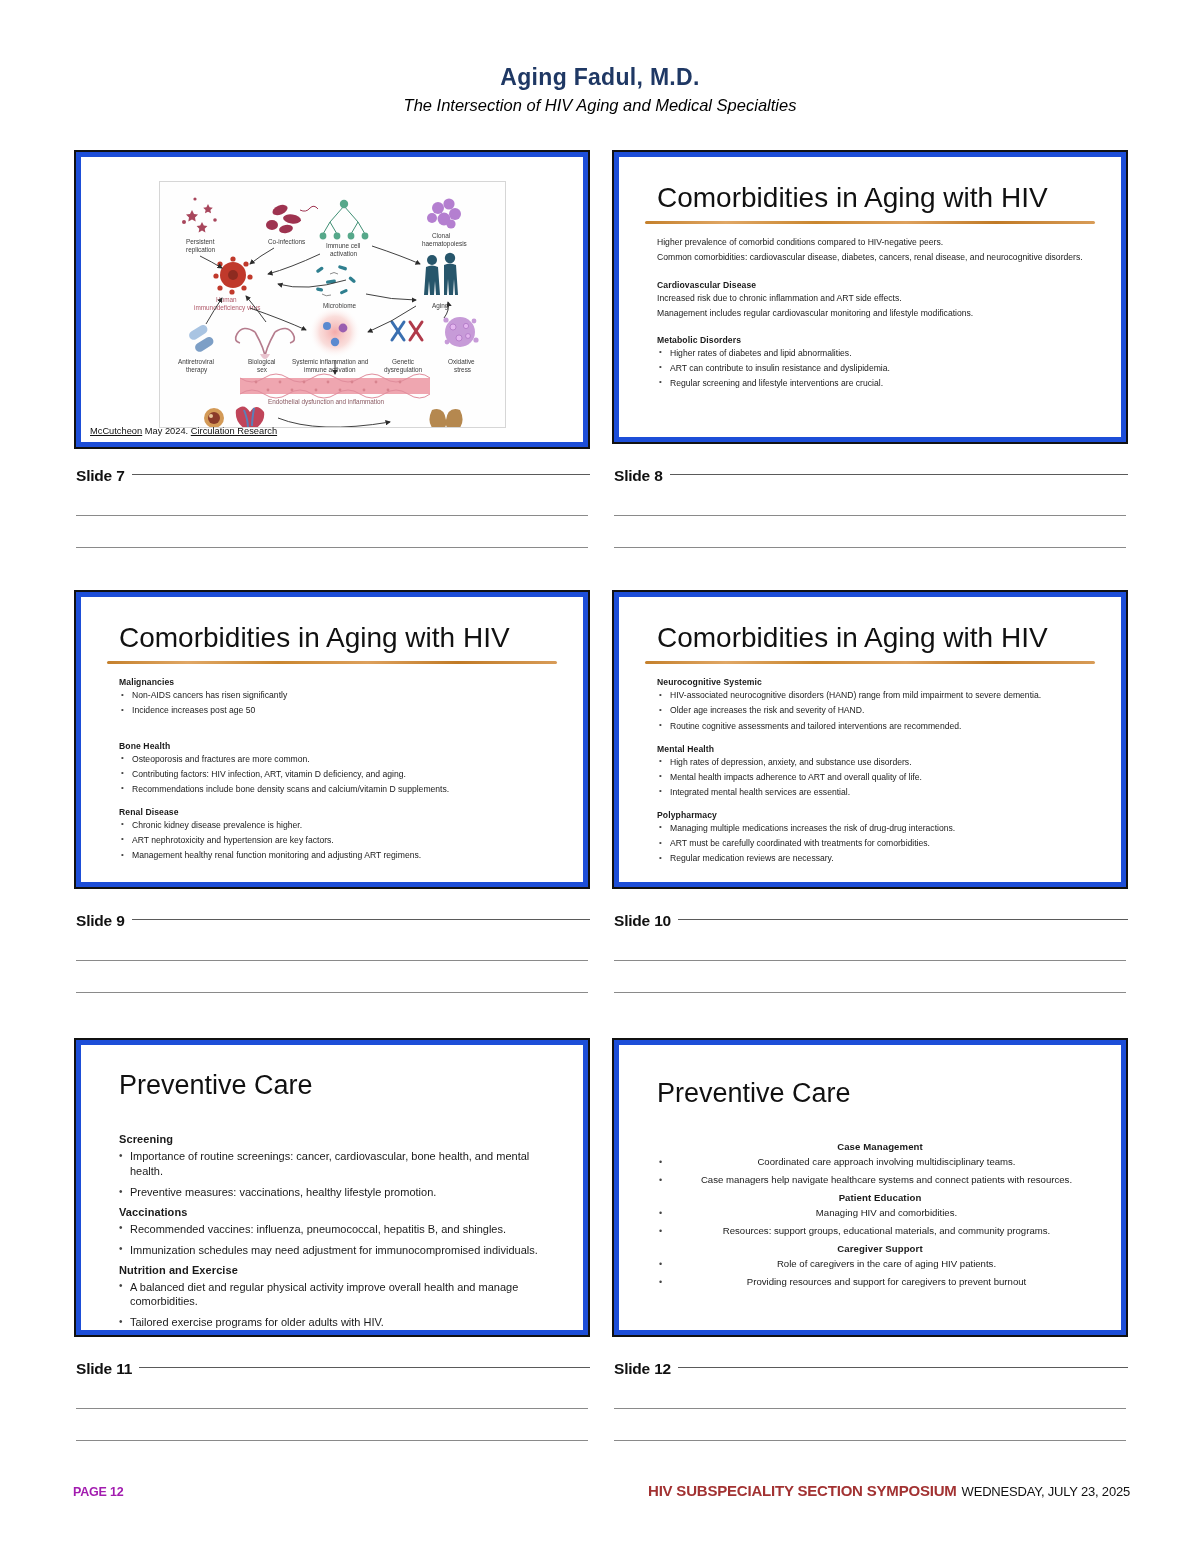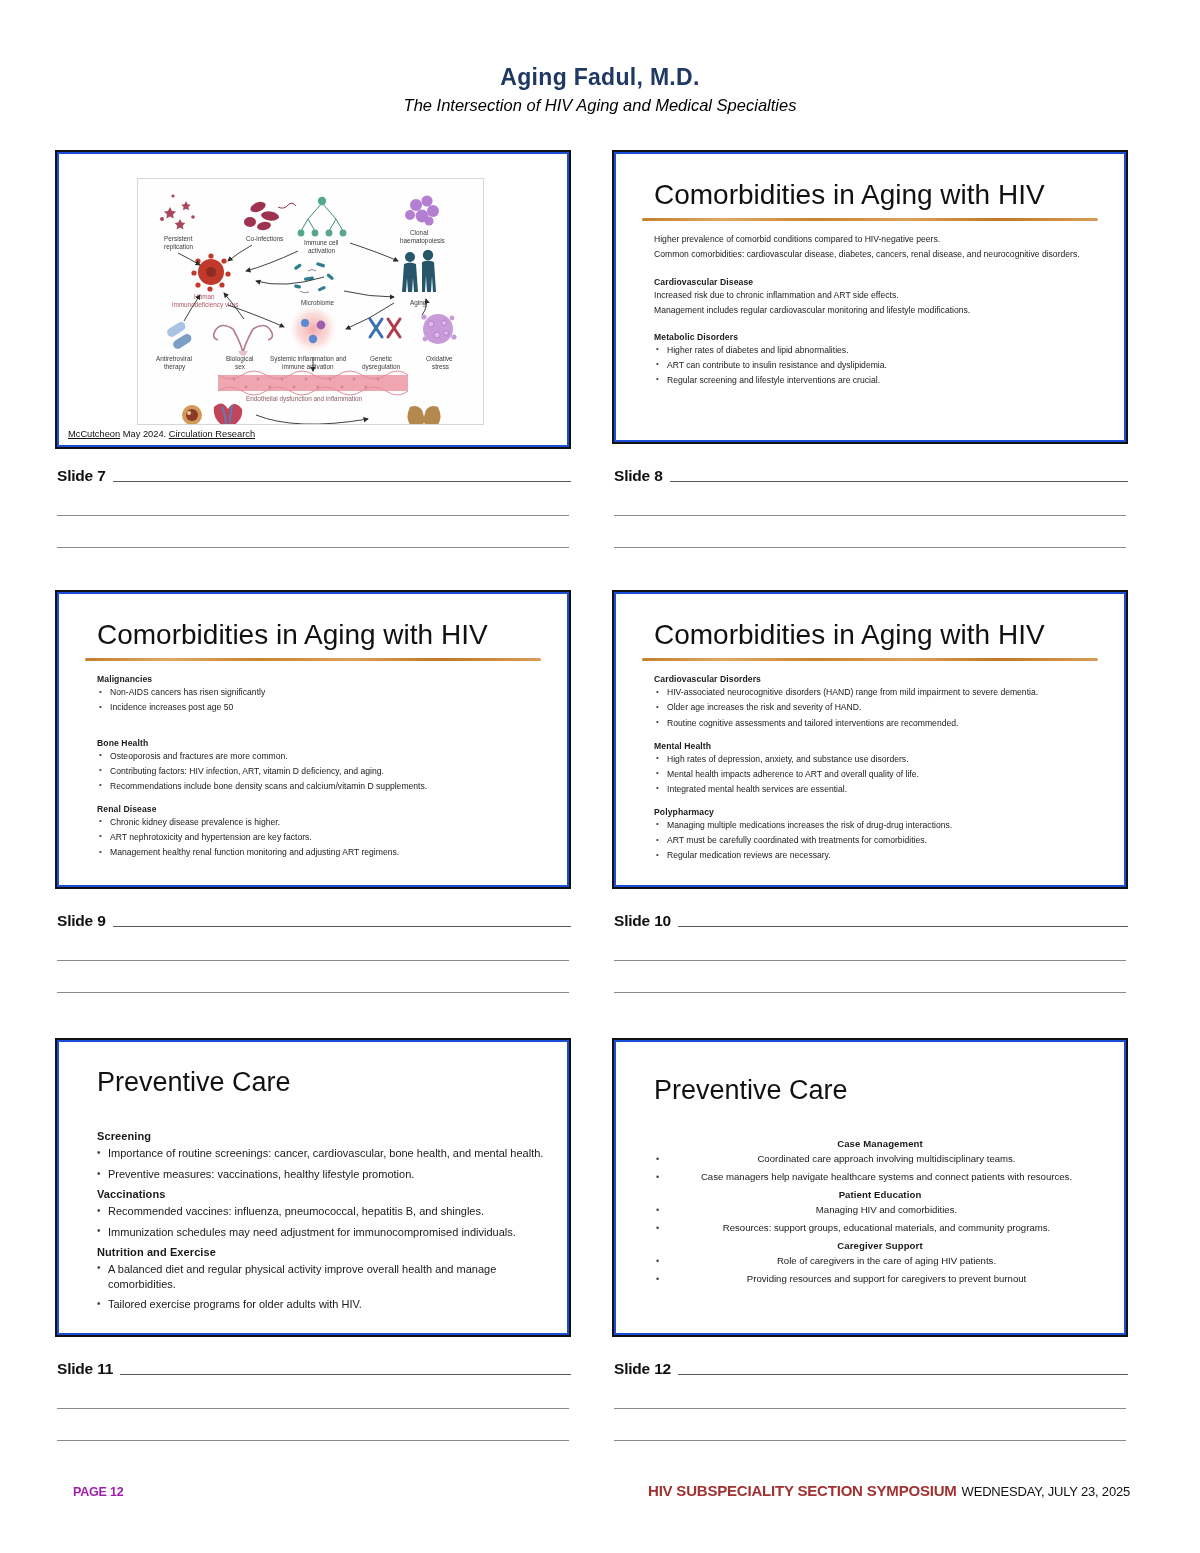--- a/index.html
+++ b/index.html
@@ -45,31 +45,31 @@
   
   .sheet {
     position: absolute;
     top: 0; left: 0;
     width: 1200px; height: 1553px;
   }
   .slide-block {
     position: absolute;
     width: 514px;
   }
-  .col-left  { left: 57px; }
+  .col-left  { left: 76px; }
   .col-right { left: 614px; }
   .row-1 { top: 152px; }
   .row-2 { top: 592px; }
   .row-3 { top: 1040px; }
 
   .slide-frame {
     position: relative;
     width: 512px;
     box-sizing: border-box;
-    border: 2px solid #1d4ed8;
+    border: 5px solid #1d4ed8;
     outline: 2px solid #111;
     outline-offset: 0px;
     background: #fff;
     overflow: hidden;
   }
   .h-290 { height: 290px; }
   .h-295 { height: 295px; }
 
   
   .slide-inner {
@@ -164,21 +164,21 @@
   }
   .fig-caption .u { text-decoration: underline; }
 
   
   .note-area {
     position: absolute;
     width: 514px;
   }
   .slide-label-row {
     display: flex;
-    align-items: flex-end;
+    align-items: center;
     gap: 7px;
   }
   .slide-label {
     font-family: "Liberation Sans", sans-serif;
     font-weight: bold;
     font-size: 15.5px;
     color: #111;
     white-space: nowrap;
     letter-spacing: -0.2px;
   }
@@ -529,21 +529,21 @@
       <div class="rule-light"></div>
     </div>
   </div>
 
   <div class="slide-block col-right row-2">
     <div class="slide-frame h-295">
       <div class="slide-inner">
         <div class="slide-title title-lg">Comorbidities in Aging with HIV</div>
         <div class="gold-rule"></div>
         <div class="body-block">
-            <div class="b-head">Cardiovascular Disorders</div>
+            <div class="b-head">Neurocognitive Systemic</div>
             <div class="b-bullet">HIV-associated neurocognitive disorders (HAND) range from mild impairment to severe dementia.</div>
             <div class="b-bullet"> Older age increases the risk and severity of HAND.</div>
             <div class="b-bullet"> Routine cognitive assessments and tailored interventions are recommended.</div>
             <div class="gap-sm"></div>
             <div class="b-head">Mental Health</div>
             <div class="b-bullet">High rates of depression, anxiety, and substance use disorders.</div>
             <div class="b-bullet">Mental health impacts adherence to ART and overall quality of life.</div>
             <div class="b-bullet"> Integrated mental health services are essential.</div>
             <div class="gap-sm"></div>
             <div class="b-head">Polypharmacy</div>

